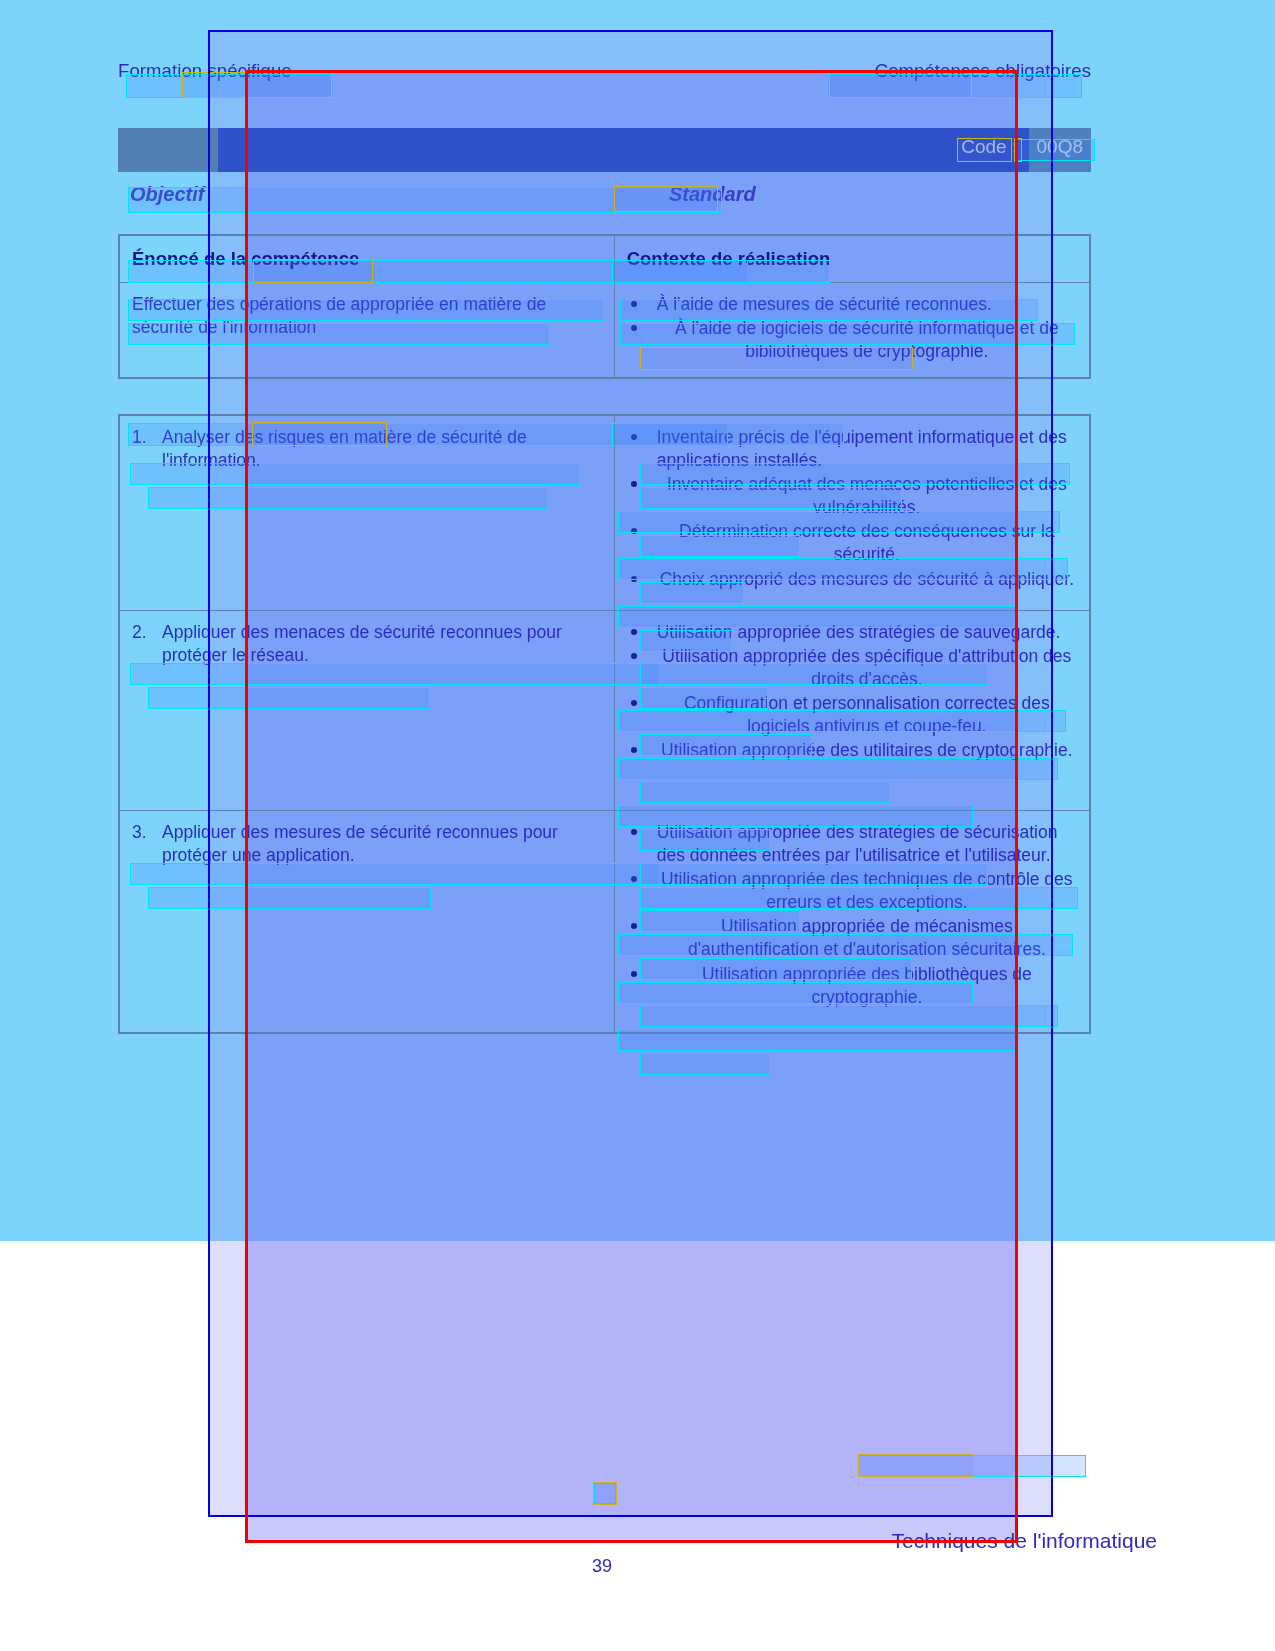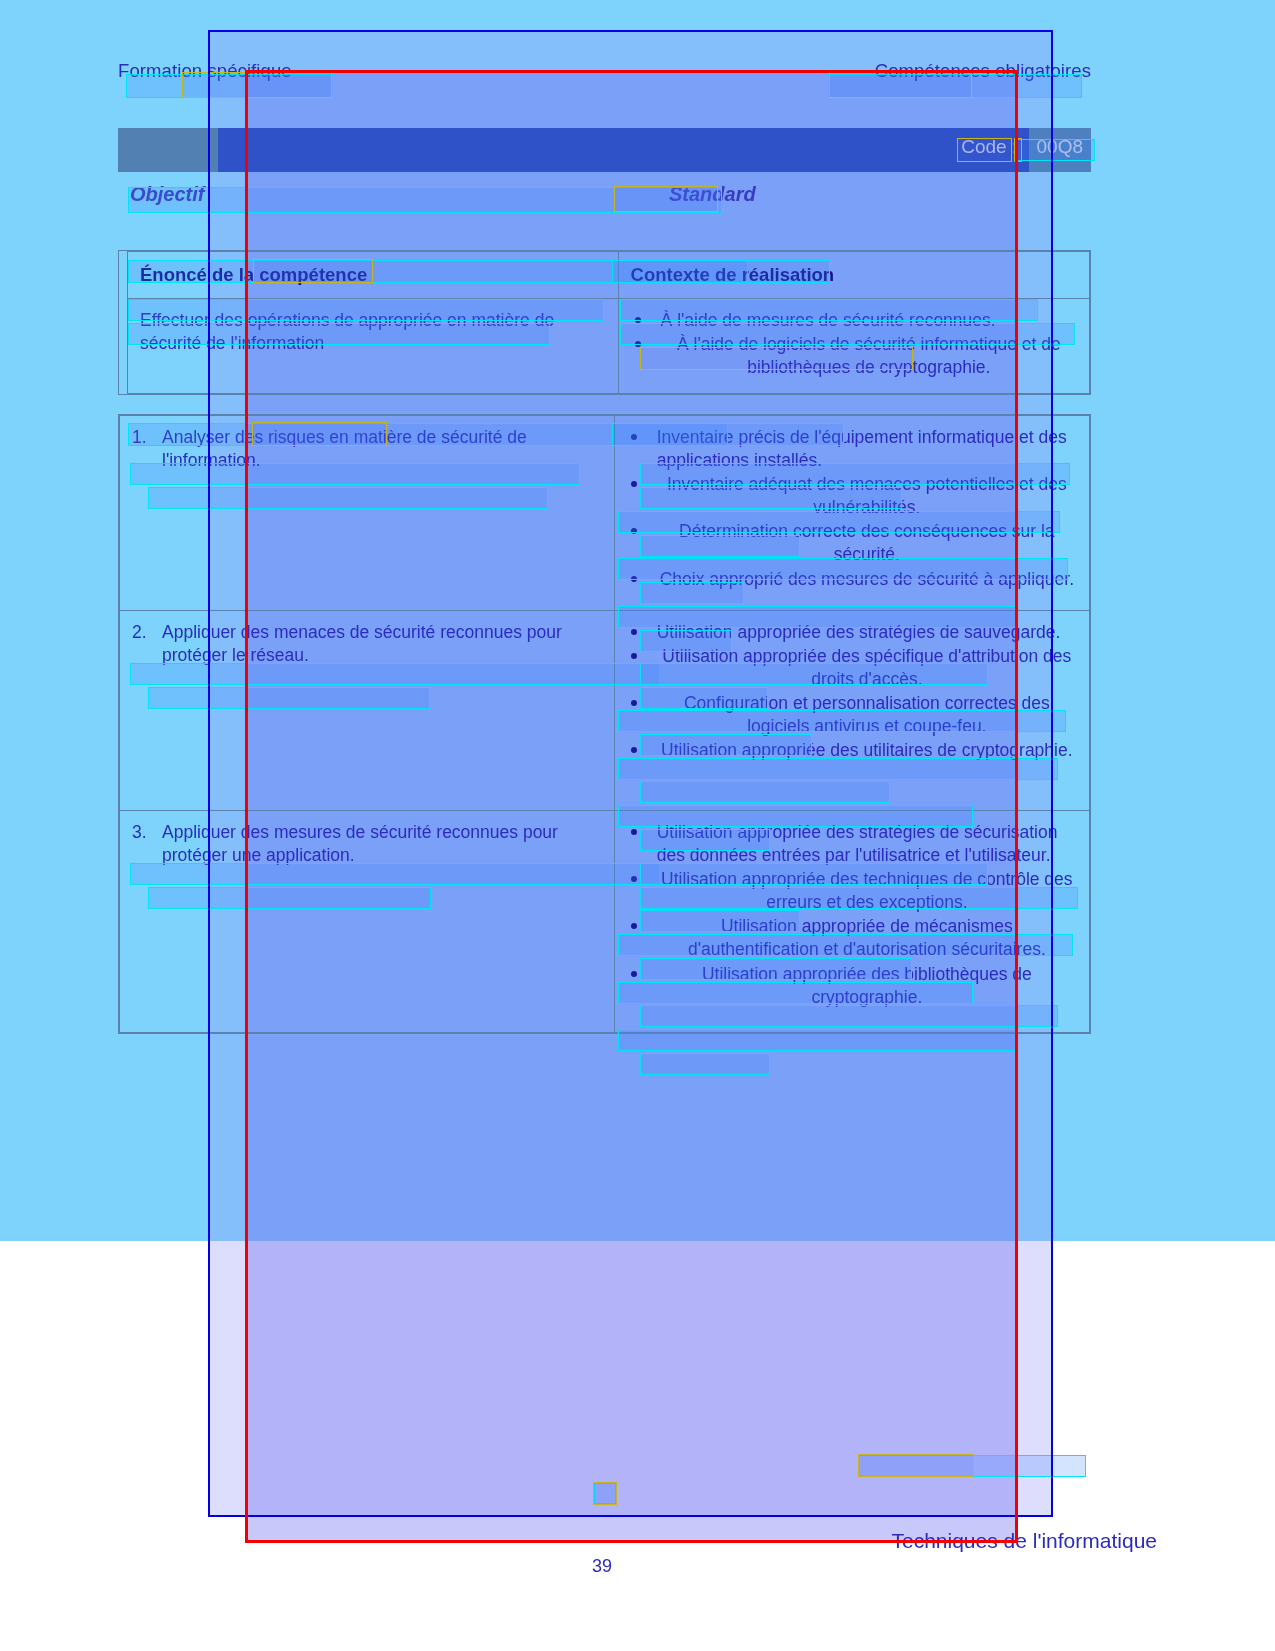--- a/index.html
+++ b/index.html
@@ -67,21 +67,21 @@
 
   
   .tbl {
     position: absolute;
     left: 118px;
     width: 973px;
     border: 1.6px solid #5a82ad;
     border-collapse: collapse;
     background: transparent;
   }
-  .tbl.t1 { top: 250px; padding-left: 8px; }
+  .tbl.t1 { top: 234px; }
   .tbl.t2 { top: 414px; }
   .tbl table { width: 100%; border-collapse: collapse; }
   .tbl td {
     border: 1.3px solid #5a82ad;
     vertical-align: top;
     padding: 10px 12px 14px 12px;
   }
   .col-a { width: 51%; }
   .col-b { width: 49%; }
   .hdr td {

